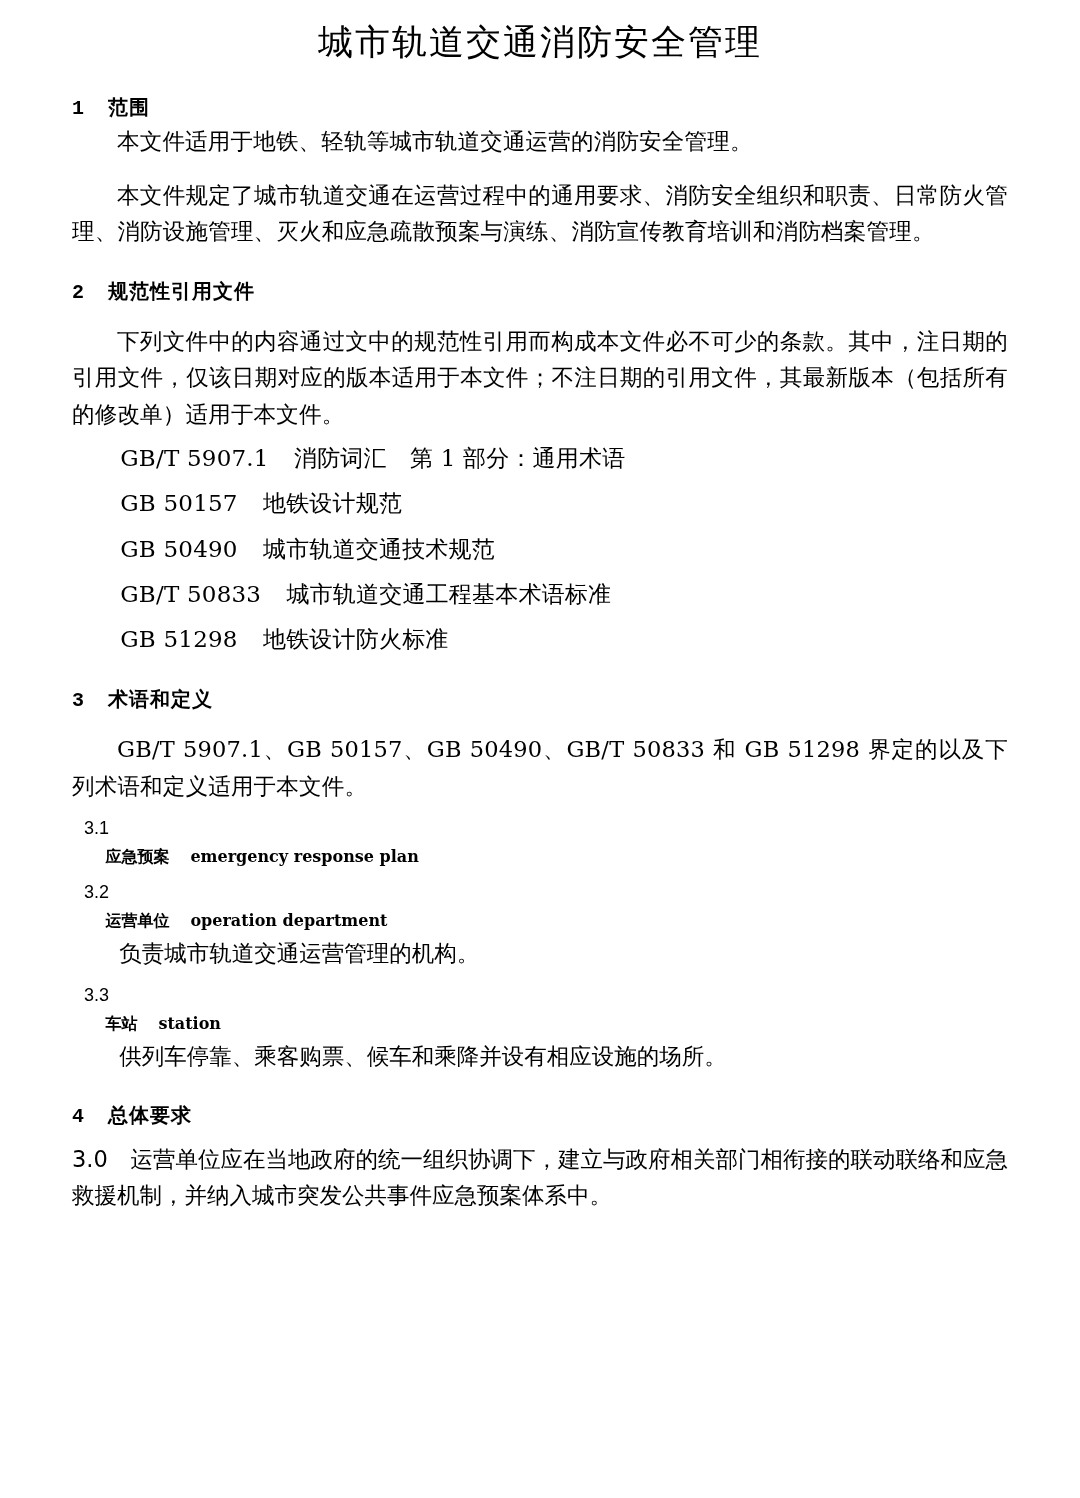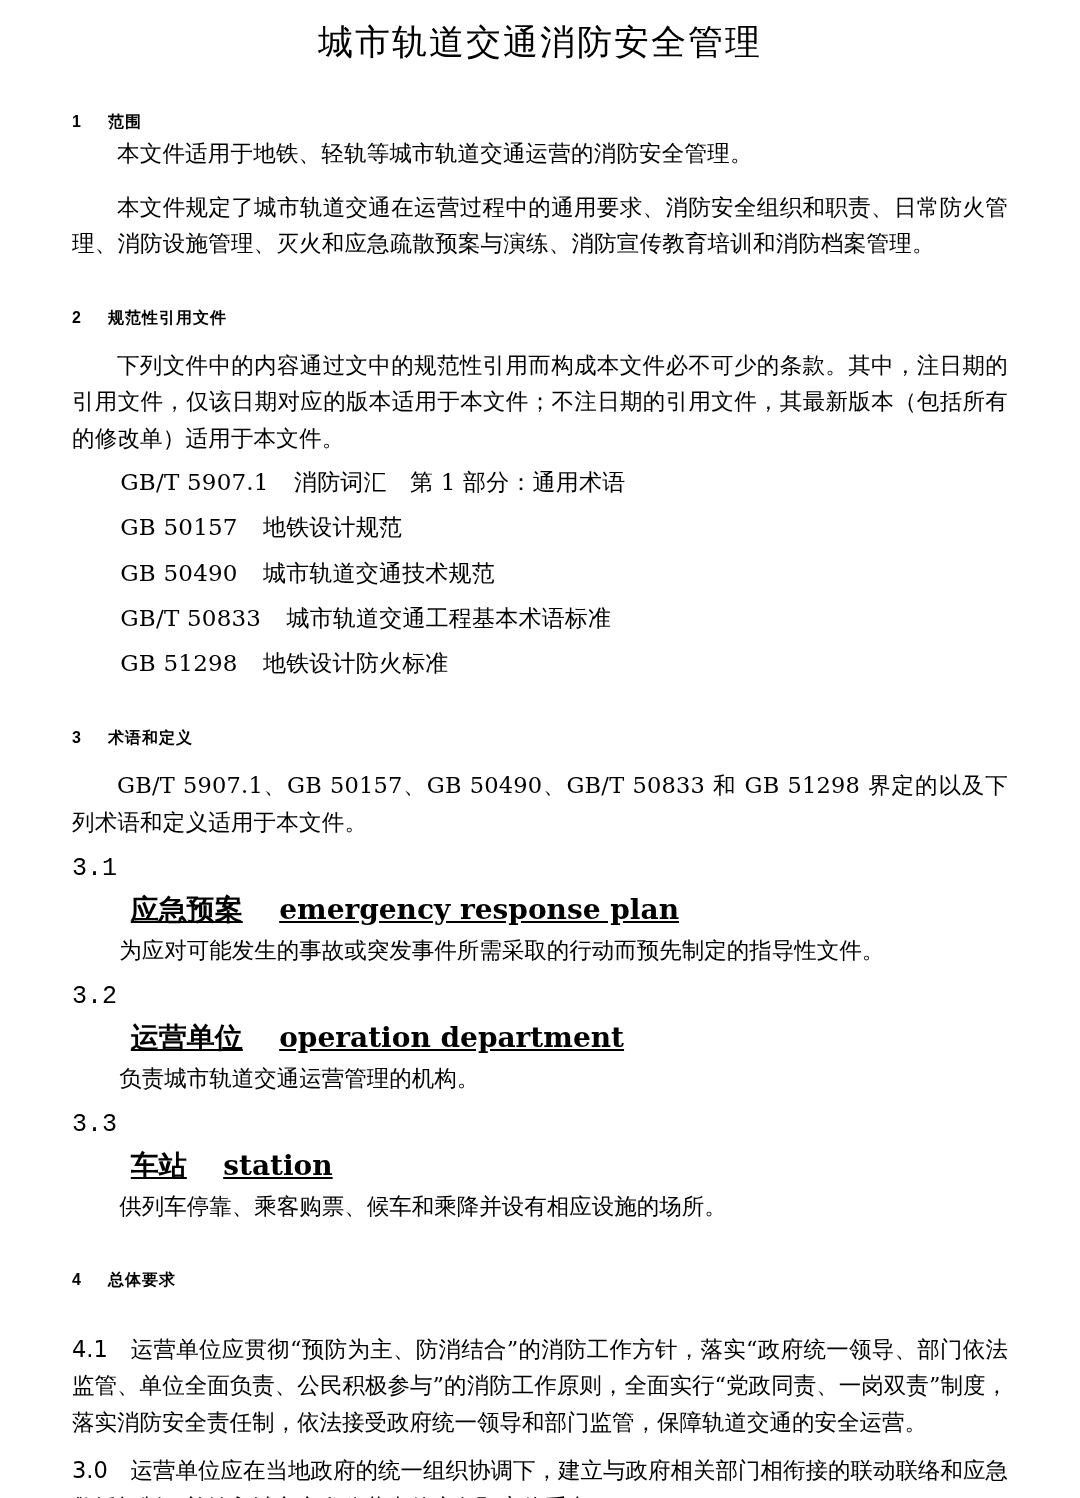--- a/index.html
+++ b/index.html
@@ -23,24 +23,24 @@
   .doc-title {
     text-align: center;
     font-family: "DejaVu Sans", "Liberation Sans", sans-serif;
     font-weight: normal;
     font-size: 35px;
     letter-spacing: 2px;
     margin: 6px 0 0 0;
     line-height: 1.3;
   }
   .section-head {
-    font-family: Liberation Sans, sans-serif;
+    font-family: Liberation Mono, monospace;
     font-weight: bold;
-    font-size: 16px;
-    margin: 46px 0 0 0;
+    font-size: 20px;
+    margin: 28px 0 0 0;
     letter-spacing: 1px;
   }
   .section-head .num {
     display: inline-block;
     min-width: 36px;
   }
   .para {
     font-size: 22.5px;
     line-height: 1.62;
     text-align: justify;
@@ -59,31 +59,30 @@
     line-height: 1.62;
     margin: 8px 0 0 0;
     padding-left: 2.1em;
     letter-spacing: 0.2px;
   }
   .ref-line .gap {
     display: inline-block;
     width: 1.1em;
   }
   .clause-num {
-    font-family: Liberation Mono, monospace;
-    font-size: 25px;
-    margin: 14px 0 0 0;
+    font-family: Liberation Sans, sans-serif;
+    font-size: 18px;
+    margin: 14px 0 0 12px;
   }
   .term-line {
     font-family: "DejaVu Sans", "Liberation Sans", sans-serif;
     font-weight: bold;
-    font-size: 28px;
+    font-size: 16px;
     margin: 8px 0 0 0;
     padding-left: 2.1em;
-    text-decoration: underline;
   }
   .term-line .en {
     font-family: "DejaVu Serif", "Liberation Serif", serif;
     font-weight: bold;
     margin-left: 1.3em;
   }
   .term-def {
     font-size: 22.5px;
     line-height: 1.55;
     margin: 4px 0 0 0;
@@ -141,38 +140,34 @@
 
   <div class="section-head">
     <span class="num">3</span><span>术语和定义</span>
   </div>
   <p class="para indent">GB/T 5907.1、GB 50157、GB 50490、GB/T 50833 和 GB 51298 界定的以及下列术语和定义适用于本文件。</p>
 
   <div class="clause-num">3.1</div>
   <div class="term-line">
     <span>应急预案</span><span class="en">emergency response plan</span>
   </div>
-  <div class="term-def">为应对可能发生的事故或突发事件所需采取的行动而预先制定的指导性文件。</div>
 
   <div class="clause-num">3.2</div>
   <div class="term-line">
     <span>运营单位</span><span class="en">operation department</span>
   </div>
   <div class="term-def">负责城市轨道交通运营管理的机构。</div>
 
   <div class="clause-num">3.3</div>
   <div class="term-line">
     <span>车站</span><span class="en">station</span>
   </div>
   <div class="term-def">供列车停靠、乘客购票、候车和乘降并设有相应设施的场所。</div>
 
   <div class="section-head">
     <span class="num">4</span><span>总体要求</span>
   </div>
 
-  <p class="numbered-para spacer-top">
-    <span class="idx">4.1</span><span>运营单位应贯彻“预防为主、防消结合”的消防工作方针，落实“政府统一领导、部门依法监管、单位全面负责、公民积极参与”的消防工作原则，全面实行“党政同责、一岗双责”制度，落实消防安全责任制，依法接受政府统一领导和部门监管，保障轨道交通的安全运营。</span>
-  </p>
   <p class="numbered-para">
     <span class="idx">3.0</span><span>运营单位应在当地政府的统一组织协调下，建立与政府相关部门相衔接的联动联络和应急救援机制，并纳入城市突发公共事件应急预案体系中。</span>
   </p>
 
 </div>
 
 </body></html>

